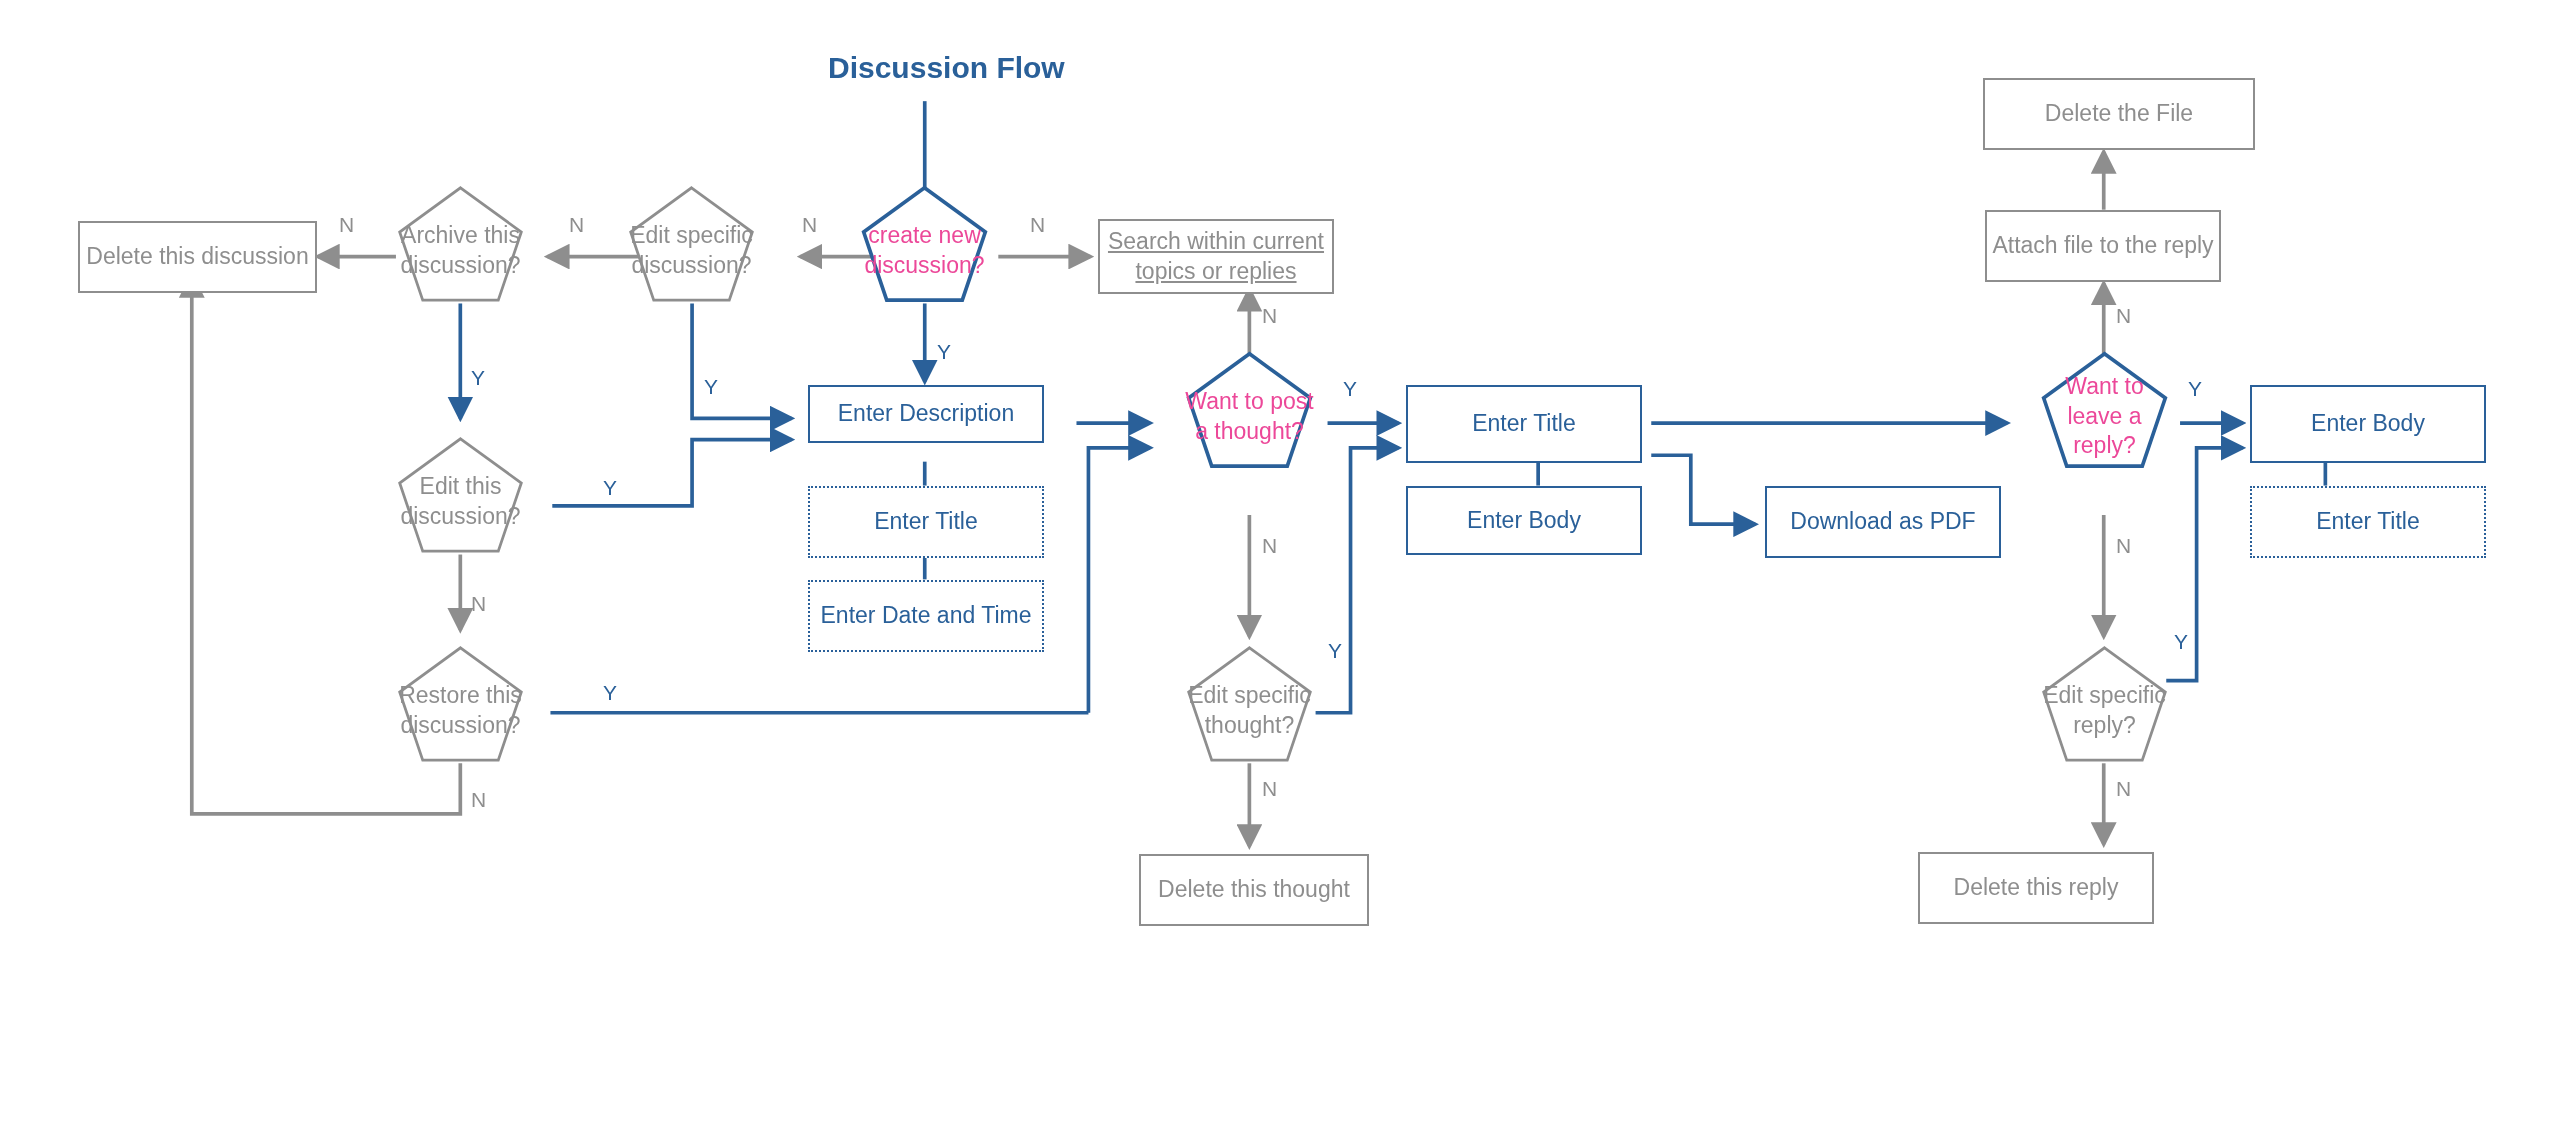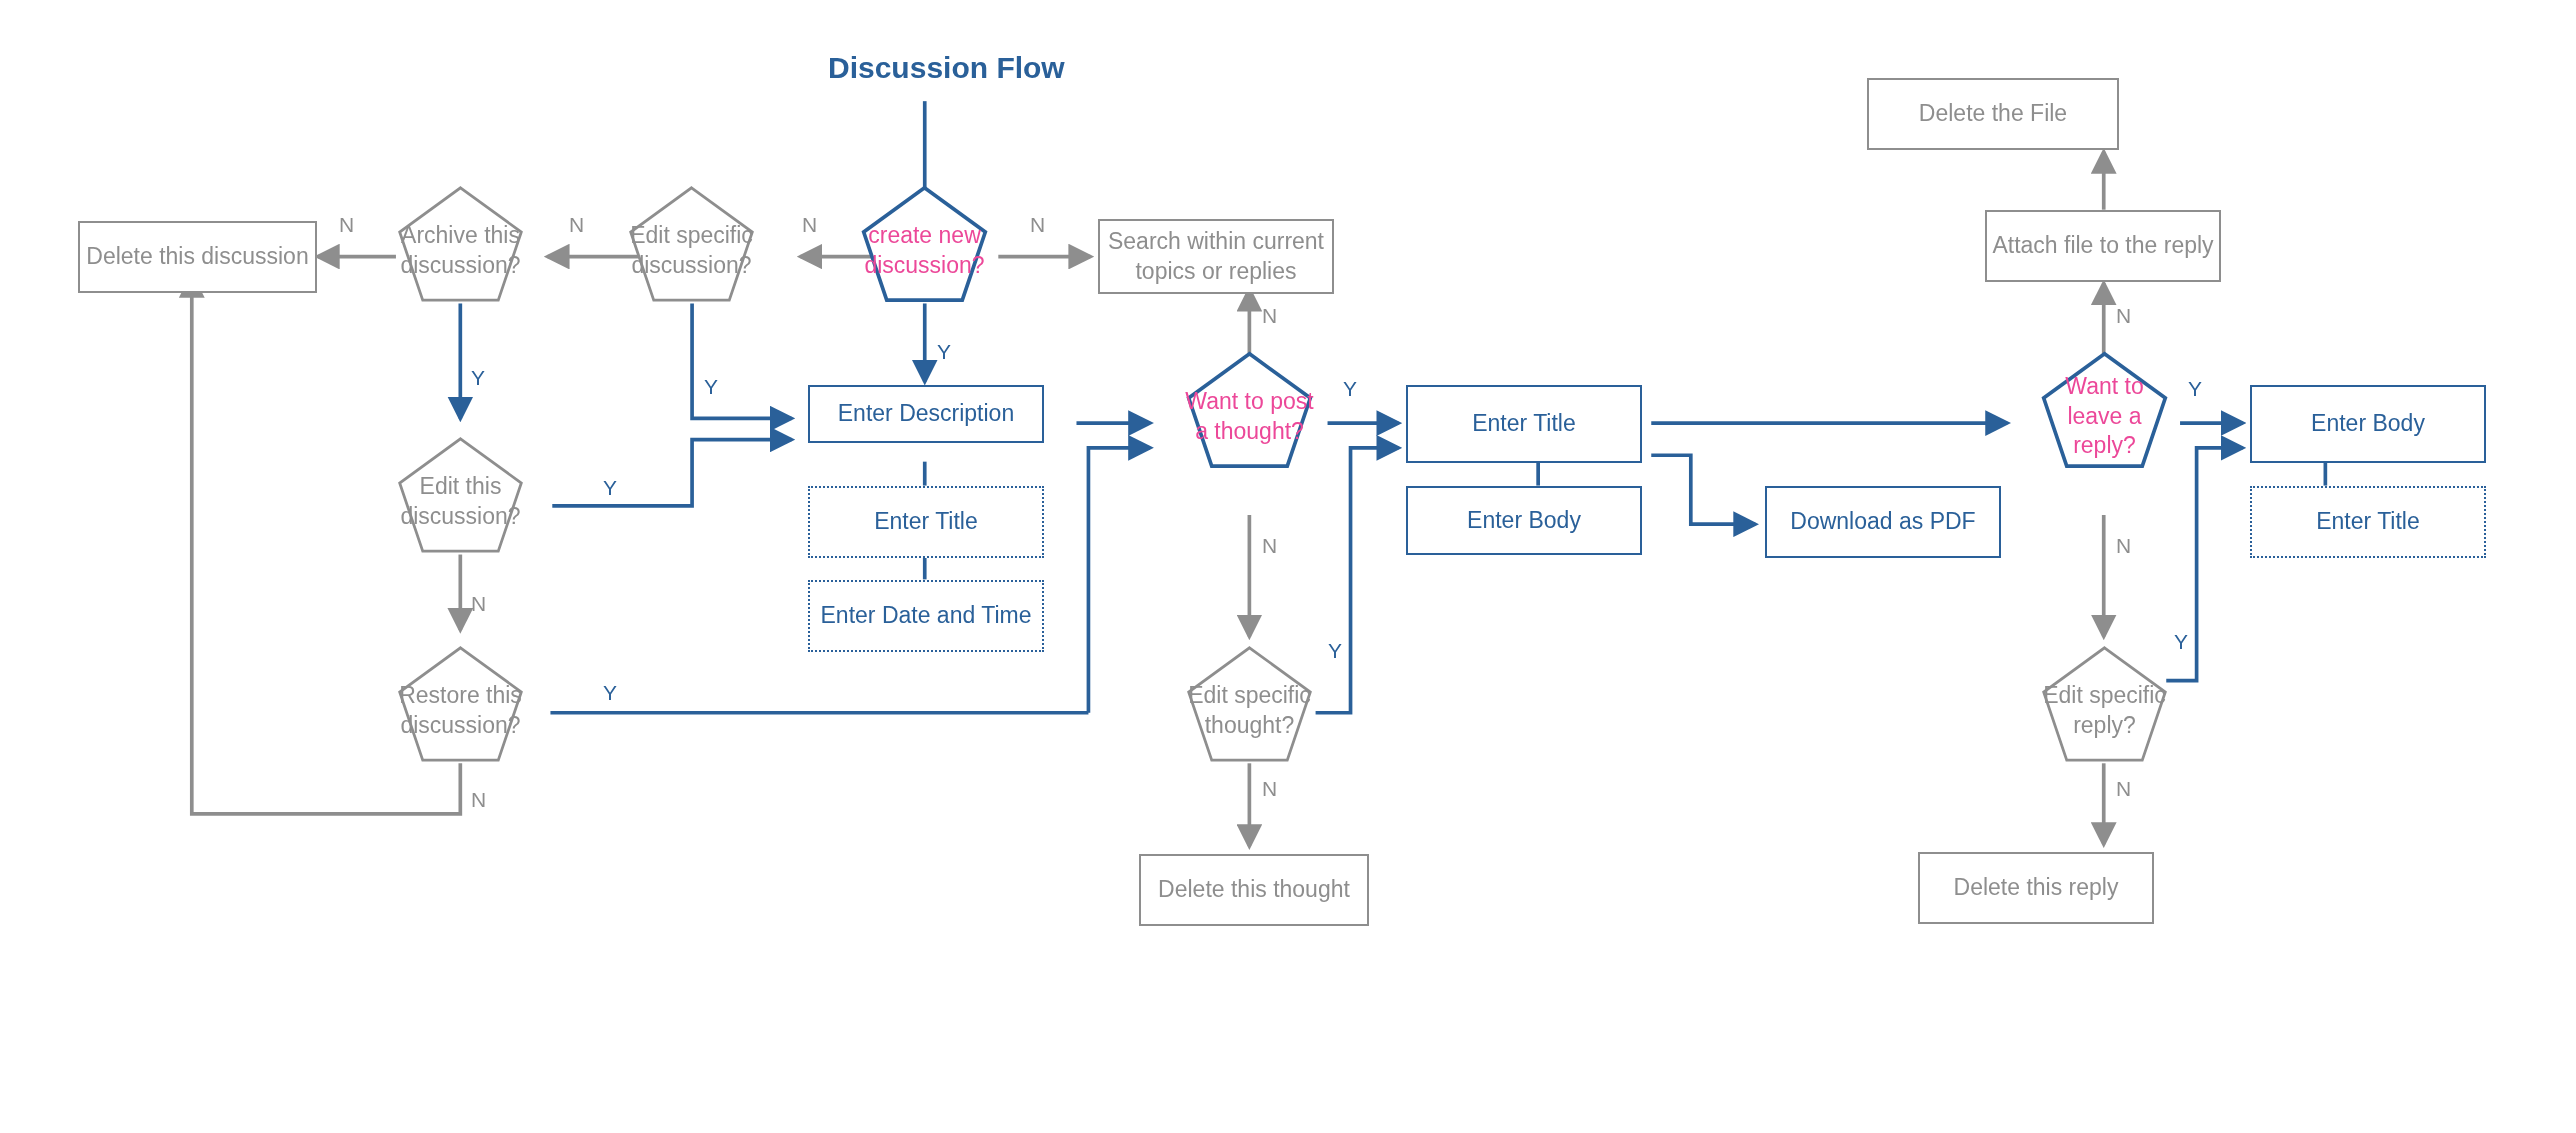--- a/index.html
+++ b/index.html
@@ -233,21 +233,21 @@
     <span class="plabel">Edit specific discussion?</span>
   </div>
 
   <div class="node pent blue" style="left:860px; top:184px; width:129px; height:120px;">
     <svg width="129" height="120" viewBox="0 0 140 130">
       <polygon points="70,4 136,52 111,126 29,126 4,52" fill="#ffffff" stroke="#2a6099" stroke-width="4"></polygon>
     </svg>
     <span class="plabel">create new discussion?</span>
   </div>
 
-  <div class="node rect" style="left:1098px; top:219px; width:236px; height:75px;">
+  <div class="node rect" style="left:1098px; top:219px; width:236px; height:75px;text-decoration:underline;">
     <span>Search within current topics or replies</span>
   </div>
 
   <div class="node pent" style="left:396px; top:435px; width:129px; height:120px;">
     <svg width="129" height="120" viewBox="0 0 140 130">
       <polygon points="70,4 136,52 111,126 29,126 4,52" fill="#ffffff" stroke="#8e8e8e" stroke-width="3"></polygon>
     </svg>
     <span class="plabel">Edit this discussion?</span>
   </div>
 
@@ -293,21 +293,21 @@
   </div>
 
   <div class="node rect blue" style="left:1406px; top:486px; width:236px; height:69px;">
     <span>Enter Body</span>
   </div>
 
   <div class="node rect blue" style="left:1765px; top:486px; width:236px; height:72px;">
     <span>Download as PDF</span>
   </div>
 
-  <div class="node rect" style="left:1867px; top:78px; width:252px; height:72px;">
+  <div class="node rect" style="left:1983px; top:78px; width:272px; height:72px;">
     <span>Delete the File</span>
   </div>
 
   <div class="node rect" style="left:1985px; top:210px; width:236px; height:72px;">
     <span>Attach file to the reply</span>
   </div>
 
   <div class="node pent blue" style="left:2040px; top:350px; width:129px; height:120px;">
     <svg width="129" height="120" viewBox="0 0 140 130">
       <polygon points="70,4 136,52 111,126 29,126 4,52" fill="#ffffff" stroke="#2a6099" stroke-width="4"></polygon>

